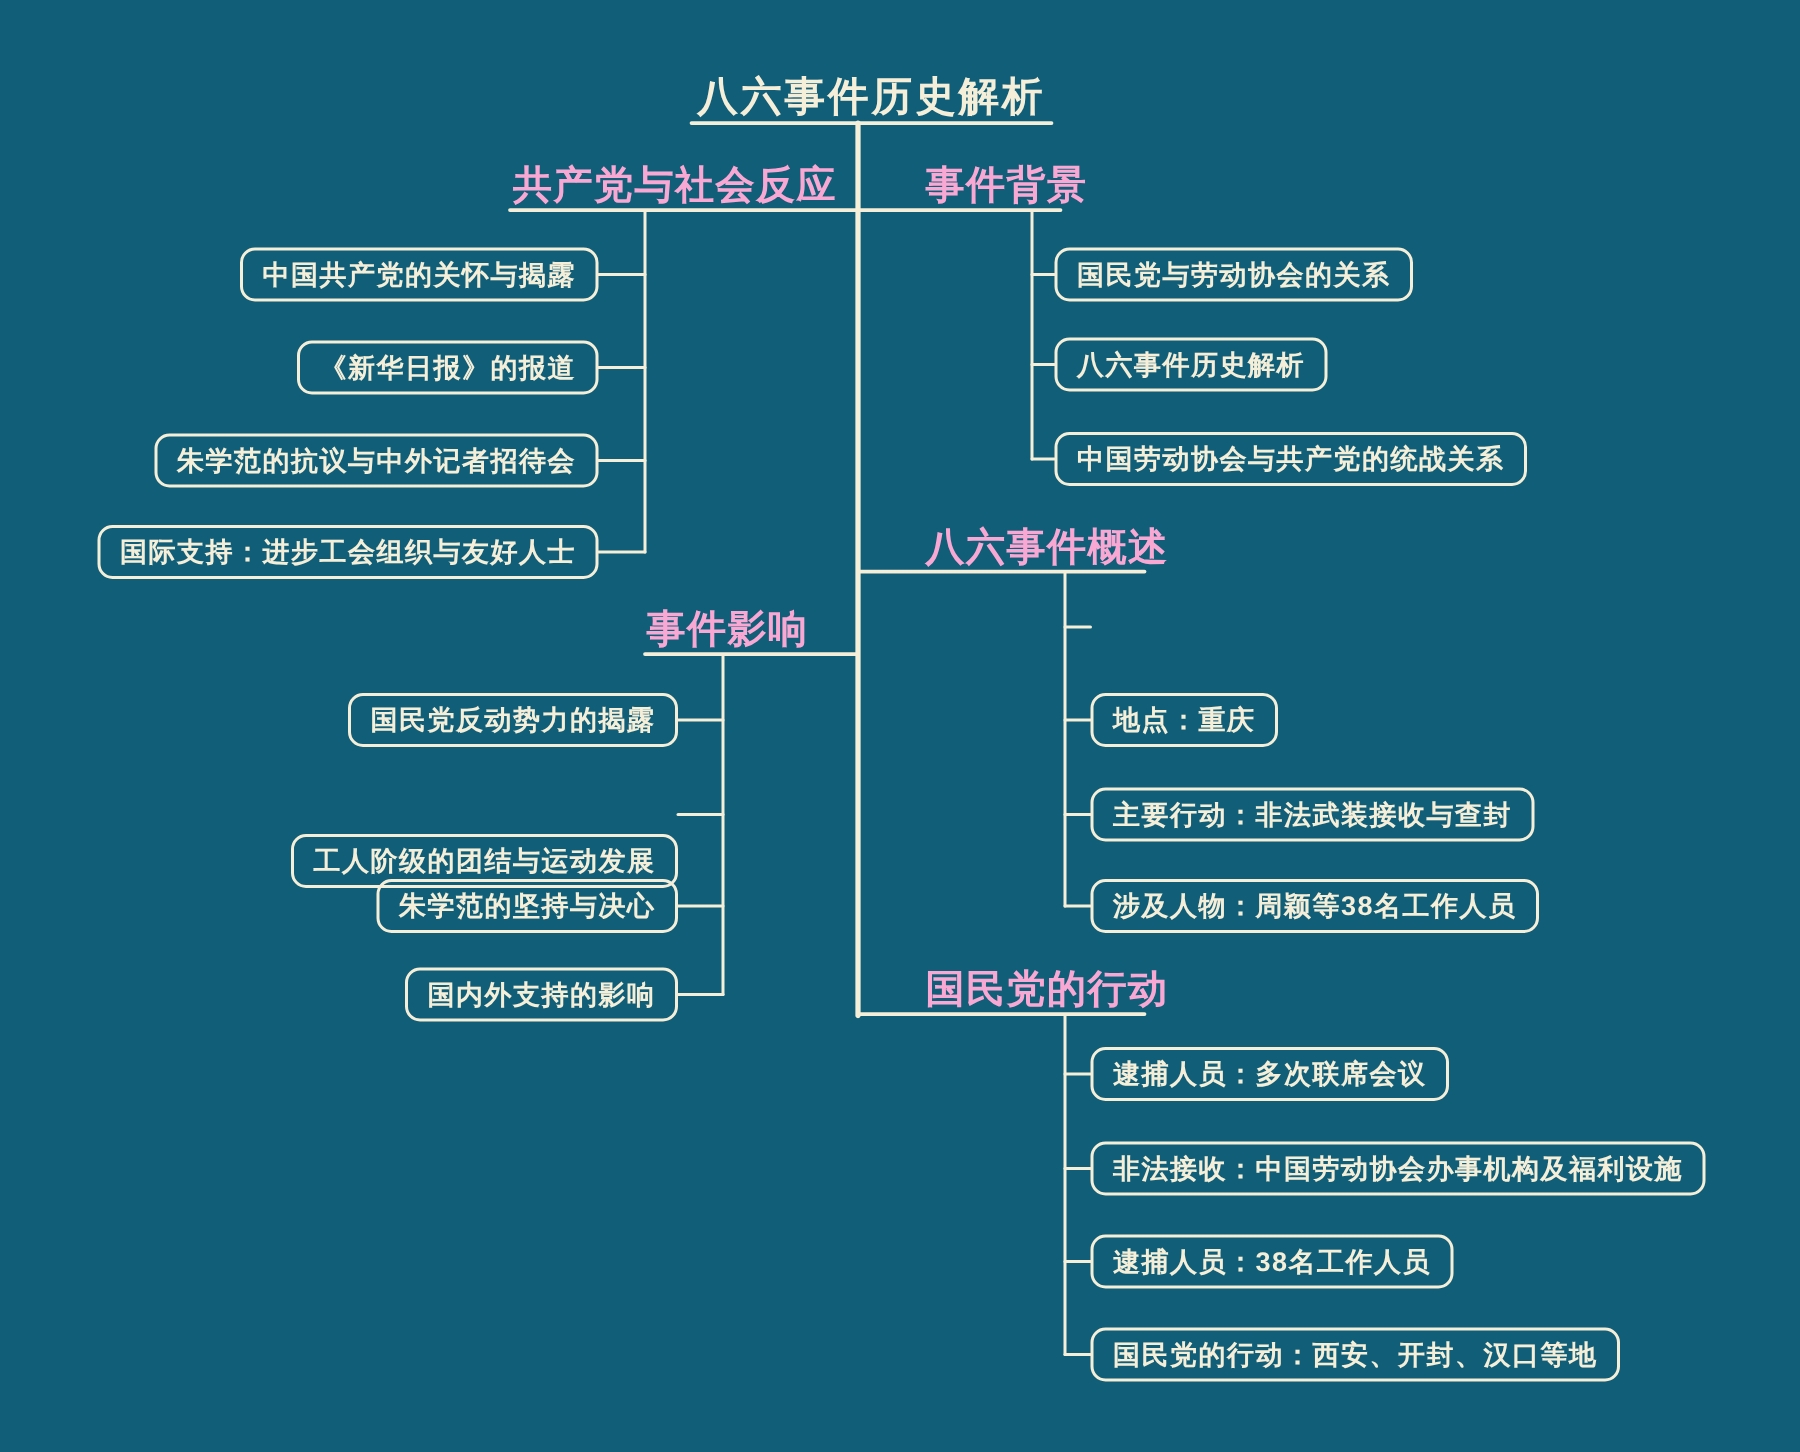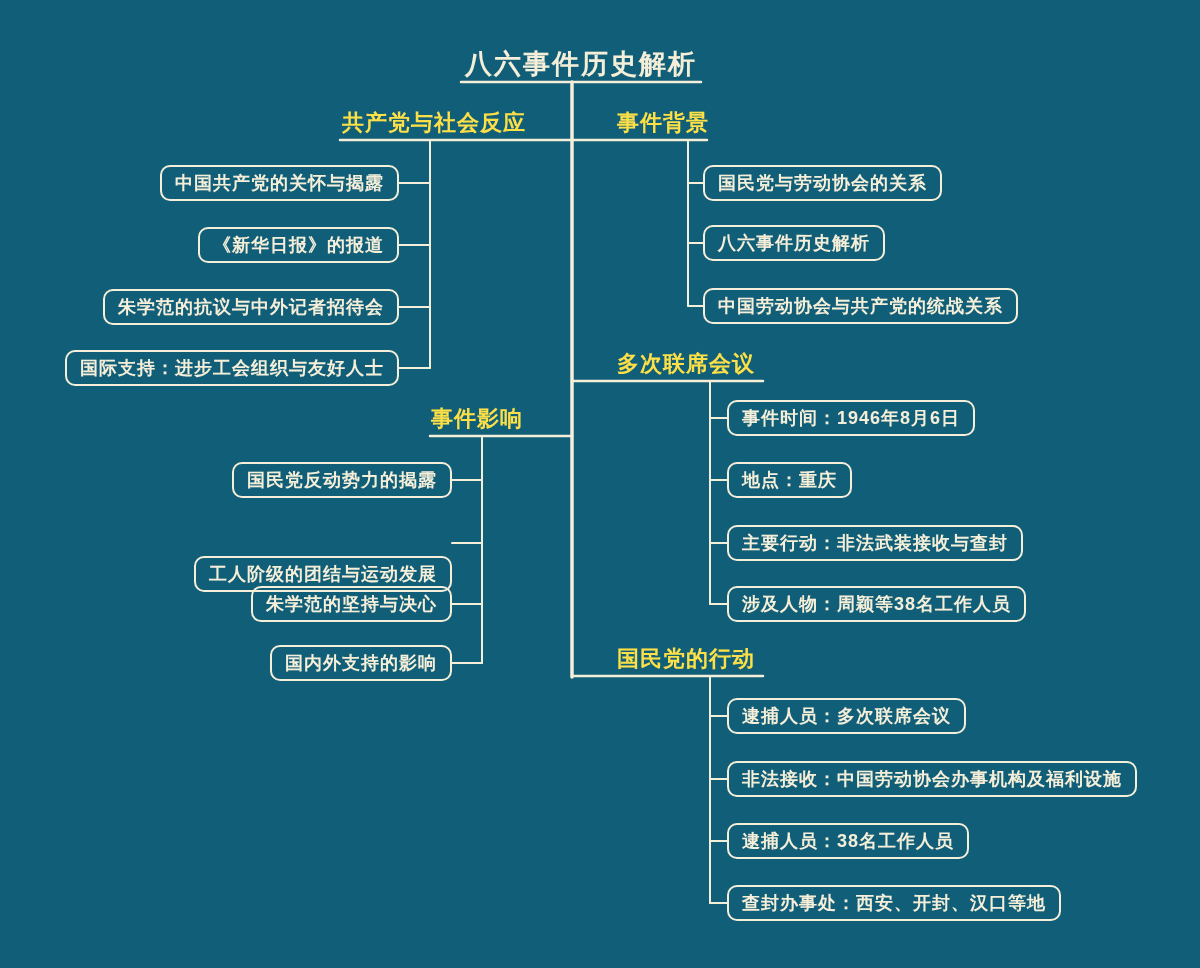--- a/index.html
+++ b/index.html
@@ -31,22 +31,22 @@
     position: absolute;
     color: #f5efd9;
     font-size: 27px;
     font-weight: bold;
     letter-spacing: 2px;
     white-space: nowrap;
     text-align: center;
   }
   .heading {
     position: absolute;
-    color: #fde047;
-    font-size: 22px;
+    color: #f9a8d4;
+    font-size: 26px;
     font-weight: bold;
     letter-spacing: 1px;
     line-height: 26px;
     white-space: nowrap;
   }
   .node {
     position: absolute;
     color: #f5efd9;
     border: 2px solid #f5efd9;
     border-radius: 10px;
@@ -116,25 +116,24 @@
   <div class="node" style="right:748px; top:462px;">国民党反动势力的揭露</div>
   <div class="node" style="right:748px; top:556px;">工人阶级的团结与运动发展</div>
   <div class="node" style="right:748px; top:586px;">朱学范的坚持与决心</div>
   <div class="node" style="right:748px; top:645px;">国内外支持的影响</div>
 
   <div class="heading" style="left:617px; top:110px;">事件背景</div>
   <div class="node" style="left:703px; top:165px;">国民党与劳动协会的关系</div>
   <div class="node" style="left:703px; top:225px;">八六事件历史解析</div>
   <div class="node" style="left:703px; top:288px;">中国劳动协会与共产党的统战关系</div>
 
-  <div class="heading" style="left:617px; top:351px;">多次联席会议</div>
-  <div class="node" style="left:727px; top:400px;">事件时间：1946年8月6日</div>
+  <div class="heading" style="left:617px; top:351px;">八六事件概述</div>
   <div class="node" style="left:727px; top:462px;">地点：重庆</div>
   <div class="node" style="left:727px; top:525px;">主要行动：非法武装接收与查封</div>
   <div class="node" style="left:727px; top:586px;">涉及人物：周颖等38名工作人员</div>
 
   <div class="heading" style="left:617px; top:646px;">国民党的行动</div>
   <div class="node" style="left:727px; top:698px;">逮捕人员：多次联席会议</div>
   <div class="node" style="left:727px; top:761px;">非法接收：中国劳动协会办事机构及福利设施</div>
   <div class="node" style="left:727px; top:823px;">逮捕人员：38名工作人员</div>
-  <div class="node" style="left:727px; top:885px;">查封办事处：西安、开封、汉口等地</div>
+  <div class="node" style="left:727px; top:885px;">国民党的行动：西安、开封、汉口等地</div>
 
 </div>
 
 </body></html>

